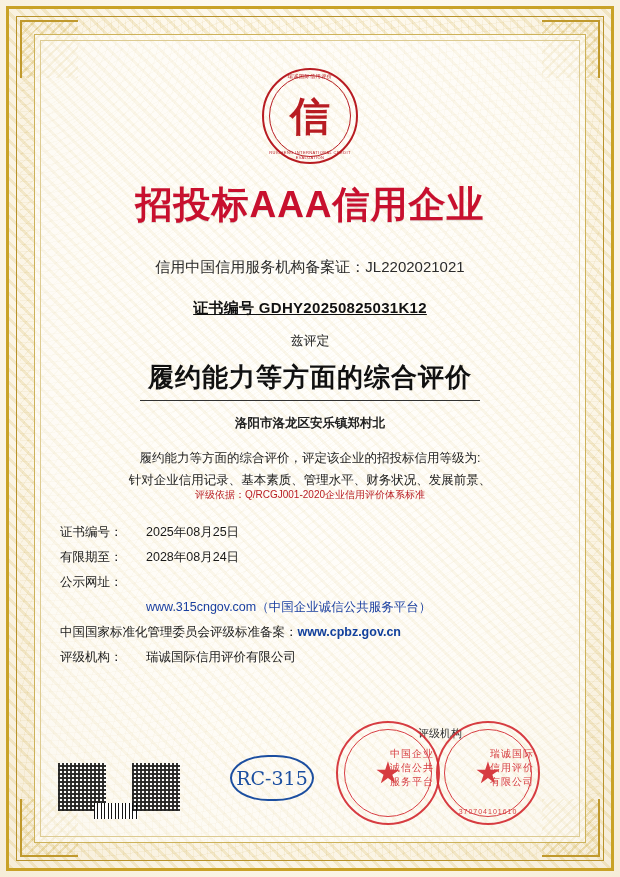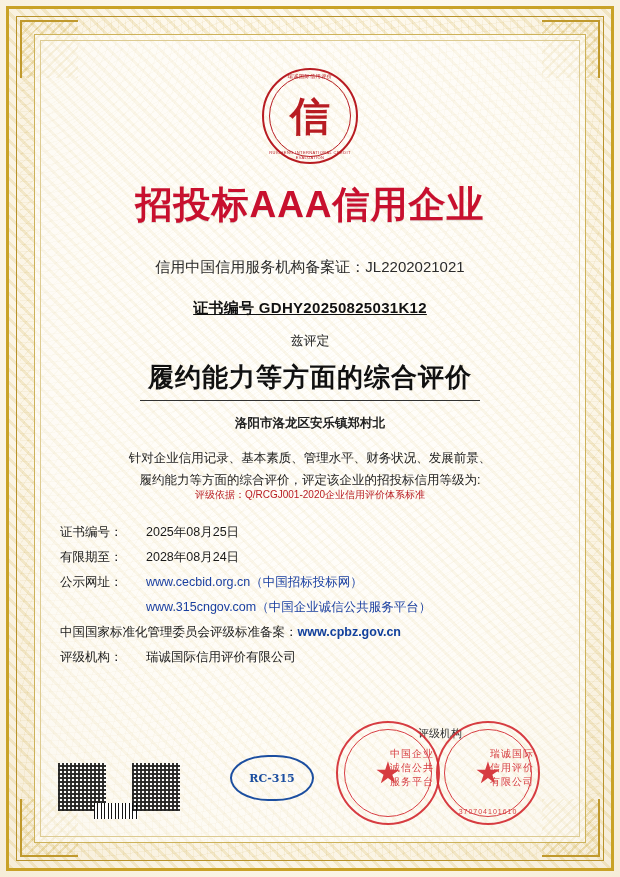--- a/index.html
+++ b/index.html
@@ -182,21 +182,21 @@
     position:absolute; left:48px; bottom:18px;
     width:44px; height:16px;
     background-image: repeating-linear-gradient(90deg, #111 0 1px, #fff 1px 3px, #111 3px 4px, #fff 4px 7px);
   }
   .rc315 {
     position:absolute; left:184px; bottom:36px;
     width:84px; height:46px;
     border:2px solid #1b4ea0;
     border-radius:50%/55%;
     display:flex; align-items:center; justify-content:center;
-    color:#1b4ea0; font-weight:bold; font-size:11px;
+    color:#1b4ea0; font-weight:normal; font-size:19px;
     font-family:"DejaVu Serif", serif;
   }
   .seal {
     position:absolute; bottom:12px;
     width:104px; height:104px; border-radius:50%;
     border:2.5px solid #d2232a;
     color:#d2232a;
     opacity:0.88;
   }
   .seal .inner-ring { position:absolute; inset:6px; border-radius:50%; border:1px solid #d2232a; }
@@ -246,38 +246,37 @@
     </div>
 
     <div class="title">招投标AAA信用企业</div>
     <div class="subtitle">信用中国信用服务机构备案证：JL2202021021</div>
     <div class="cert-no">证书编号 GDHY20250825031K12</div>
     <div class="hereby">兹评定</div>
     <div><span class="company">履约能力等方面的综合评价</span></div>
     <div class="address">洛阳市洛龙区安乐镇郑村北</div>
 
     <div class="desc">
+      <div>履约能力等方面的综合评价，评定该企业的招投标信用等级为:</div>
       <div>针对企业信用记录、基本素质、管理水平、财务状况、发展前景、</div>
-      <div>履约能力等方面的综合评价，评定该企业的招投标信用等级为:</div>
     </div>
 
     <div class="grade-basis">评级依据：Q/RCGJ001-2020企业信用评价体系标准</div>
 
     <div class="fields">
       <div class="field-row">
         <span class="field-label">证书编号：</span>
         <span class="field-value">2025年08月25日</span>
       </div>
       <div class="field-row">
         <span class="field-label">有限期至：</span>
         <span class="field-value">2028年08月24日</span>
       </div>
       <div class="field-row">
         <span class="field-label">公示网址：</span>
-        <span class="field-value link">www.cecbid.org.cn（中国招标投标网）</span>
       </div>
       <div class="field-row">
         <span class="field-center link">www.315cngov.com（中国企业诚信公共服务平台）</span>
       </div>
       <div class="field-row">
         <span>中国国家标准化管理委员会</span>
         <span>评级标准备案：</span>
         <span class="bold-link">www.cpbz.gov.cn</span>
       </div>
       <div class="field-row">

